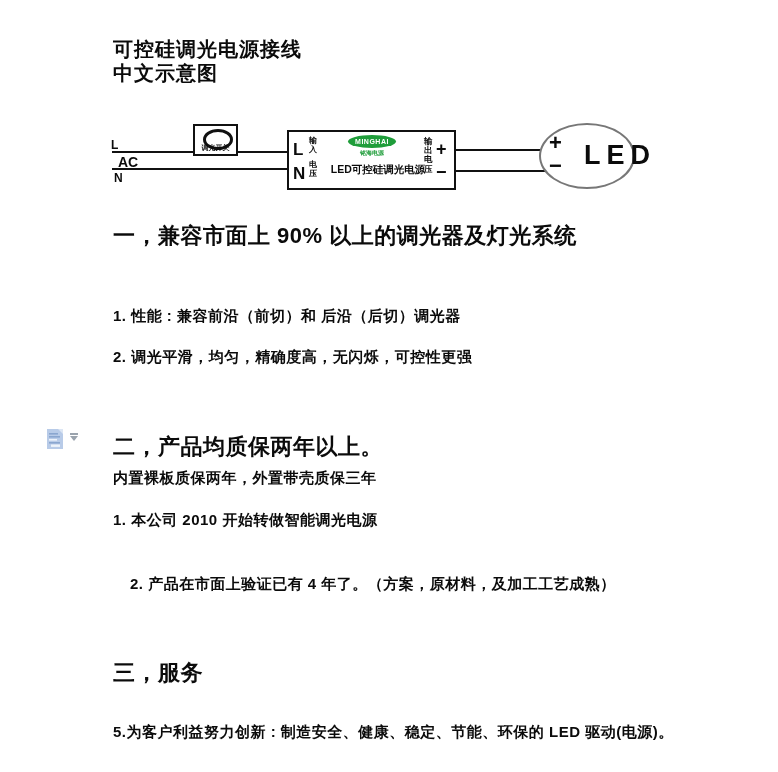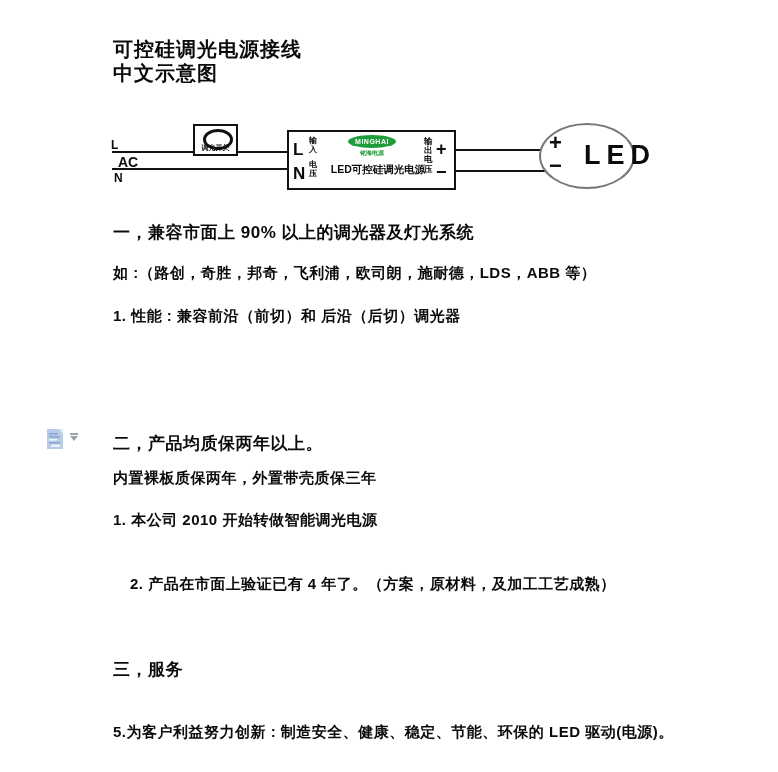--- a/index.html
+++ b/index.html
@@ -2,21 +2,21 @@
 <html><head>
 <meta charset="utf-8">
 <style>
   html,body{margin:0;padding:0;background:#fff;}
   .page{
     position:relative;width:778px;height:772px;background:#ffffff;overflow:hidden;
     font-family:"Liberation Sans","DejaVu Sans",sans-serif;font-weight:bold;color:#0b0b0b;
   }
   .abs{position:absolute;white-space:nowrap;}
   .title{font-size:20px;letter-spacing:1px;}
-  .sec-heading{font-size:17px;letter-spacing:0.5px;}
+  .sec-heading{font-size:22px;letter-spacing:0.5px;}
   .body-line{font-size:15px;letter-spacing:0.5px;}
   
   .wire{position:absolute;height:2px;background:#111;}
   .ac-label{font-size:14px;}
   .ln-label{font-size:12px;}
   .dimmer-box{position:absolute;left:193px;top:124px;width:45px;height:32px;border:2px solid #111;background:#fff;box-sizing:border-box;}
   .dimmer-ellipse{position:absolute;left:8px;top:3px;width:24px;height:15px;border:3px solid #111;border-radius:50%;}
   .dimmer-label{position:absolute;left:0;right:0;bottom:1px;text-align:center;font-size:7px;letter-spacing:0;}
   .driver-box{position:absolute;left:287px;top:130px;width:169px;height:60px;border:2px solid #111;background:#fff;box-sizing:border-box;}
   .big-terminal{font-size:17px;line-height:1;}
@@ -88,22 +88,22 @@
       <rect x="4" y="9" width="11" height="1.6" fill="#8aa6cf"></rect>
       <rect x="4" y="12" width="8" height="1.6" fill="#eef3fa"></rect>
       <rect x="4" y="15" width="11" height="1.6" fill="#8aa6cf"></rect>
       <rect x="6" y="17.5" width="9" height="2.4" fill="#eef3fa"></rect>
     </svg>
     <div class="paste-bar"></div>
     <div class="paste-arrow"></div>
   </div>
 
   <div class="abs sec-heading" style="left:113px;top:221px;">一，兼容市面上 90% 以上的调光器及灯光系统</div>
-  <div class="abs body-line" style="left:113px;top:264px;">如 :（路创，奇胜，邦奇，飞利浦，欧司朗，施耐德，LDS，ABB 等）</div>
   <div class="abs body-line" style="left:113px;top:307px;">1. 性能 : 兼容前沿（前切）和 后沿（后切）调光器</div>
+  <div class="abs body-line" style="left:113px;top:348px;">2. 调光平滑，均匀，精确度高，无闪烁，可控性更强</div>
 
   <div class="abs sec-heading" style="left:113px;top:432px;">二，产品均质保两年以上。</div>
   <div class="abs body-line" style="left:113px;top:469px;">内置裸板质保两年，外置带壳质保三年</div>
   <div class="abs body-line" style="left:113px;top:511px;">1. 本公司 2010 开始转做智能调光电源</div>
   <div class="abs body-line" style="left:130px;top:555px;margin-top:20px;">2. 产品在市面上验证已有 4 年了。（方案，原材料，及加工工艺成熟）</div>
 
   <div class="abs sec-heading" style="left:113px;top:639px;margin-top:19px;">三，服务</div>
   <div class="abs body-line" style="left:113px;top:723px;">5.为客户利益努力创新 : 制造安全、健康、稳定、节能、环保的 LED 驱动(电源)。</div>
 
 </div>

